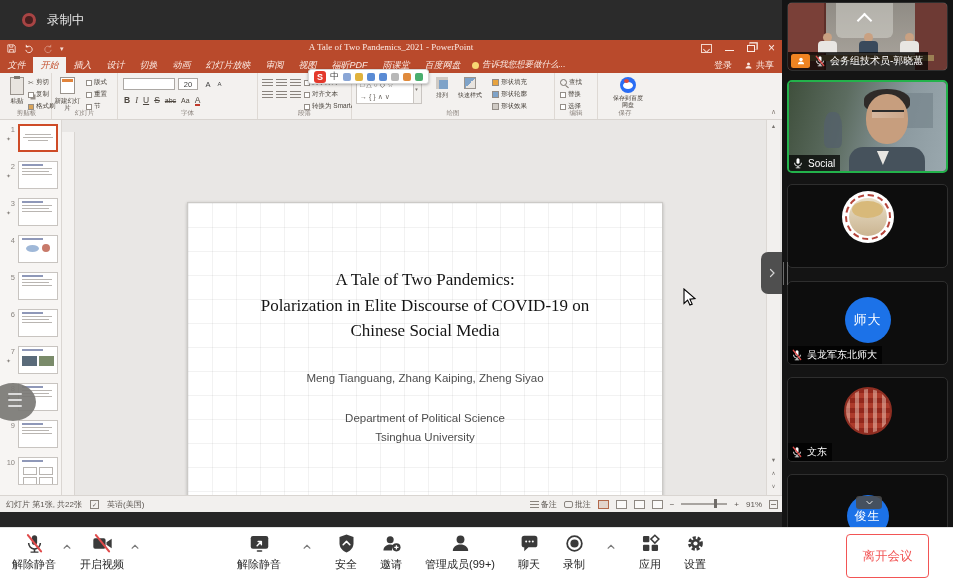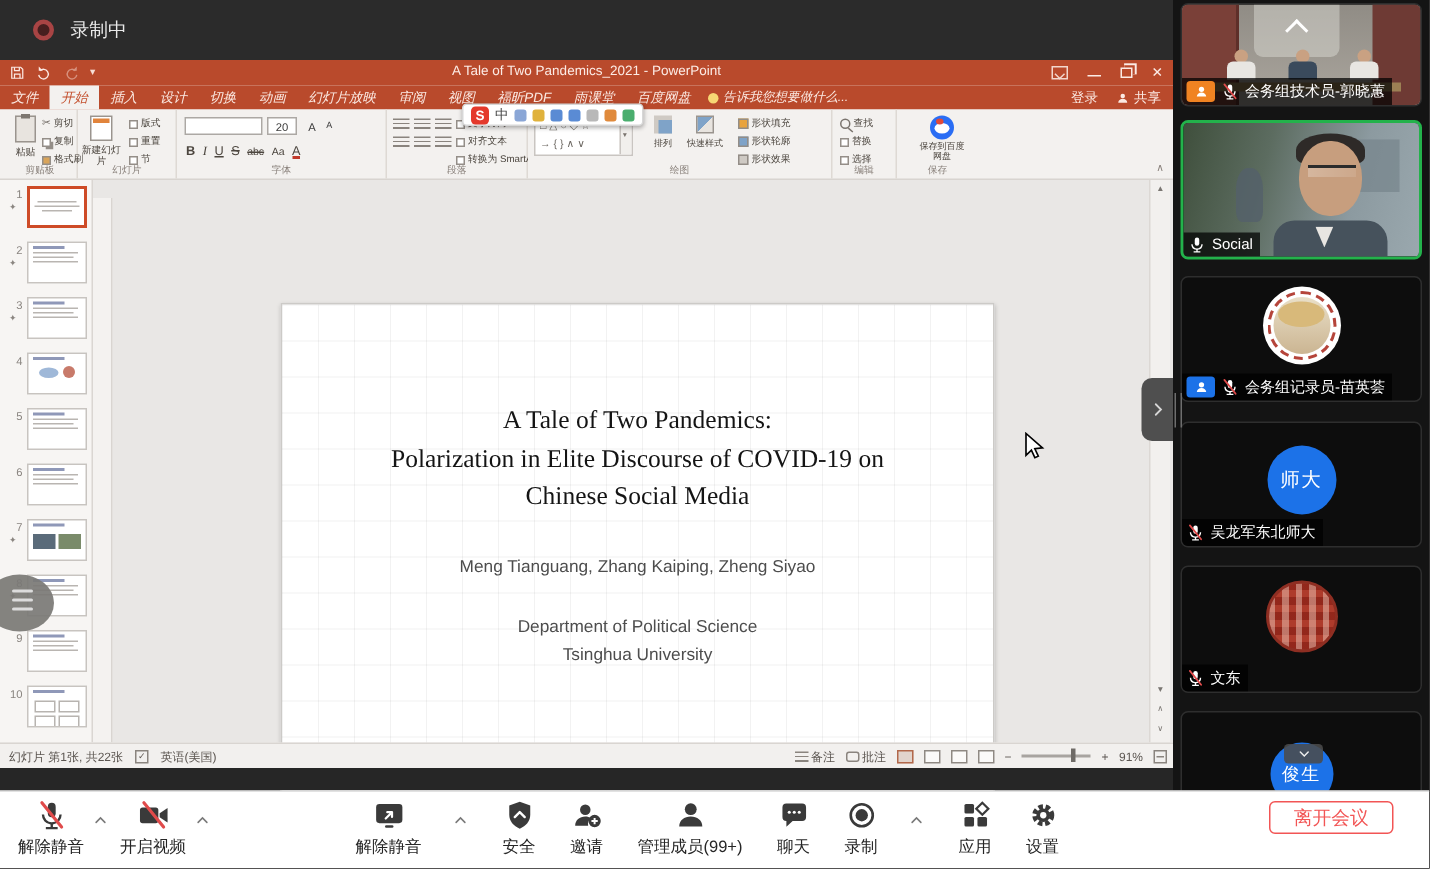--- a/index.html
+++ b/index.html
@@ -13,21 +13,21 @@
   #rec-dot{left:22px;top:13px;width:14px;height:14px;border-radius:50%;
            border:3px solid var(--rec-red);background:#471f1f;}
   #rec-label{left:47px;top:12px;font-size:12.5px;color:#e9e9e9;}
 
   
   #ppt{left:0;top:40px;width:782px;height:472px;background:#f3f1ef;}
   #ppt-titlebar{left:0;top:0;width:782px;height:17px;background:var(--accent);}
   #qat{left:6px;top:2px;display:flex;gap:7px;align-items:center;height:13px;}
   #qat svg{width:11px;height:11px;display:block;}
   .qat-caret{color:#f6ded6;font-size:7px;line-height:13px;}
-  #ppt-title{left:0;top:2px;width:782px;text-align:center;font-size:9px;color:#fcebe5;pointer-events:none;}
+  #ppt-title{left:0;top:2px;width:782px;text-align:center;font-size:9px;color:#fcebe5;pointer-events:none;font-family:Liberation Serif, serif;}
   #win-ctrls{right:7px;top:2px;display:flex;gap:13px;align-items:center;height:13px;color:#fcebe5;}
   .wc-ribbonopts{width:11px;height:9px;border:1px solid #f3d7cd;position:relative;}
   .wc-ribbonopts::after{content:"";position:absolute;left:2.5px;top:2px;width:4px;height:4px;
      border-right:1px solid #f3d7cd;border-bottom:1px solid #f3d7cd;transform:rotate(45deg);}
   .wc-min{width:9px;height:1.4px;background:#fcebe5;margin-top:4px;}
   .wc-restore{width:8px;height:7px;border:1.2px solid #fcebe5;box-shadow:2px -2px 0 -0.5px var(--accent),2.6px -2.6px 0 0.2px #fcebe5;}
   .wc-close{font-size:12px;line-height:11px;}
 
   
   #ppt-tabrow{left:0;top:17px;width:782px;height:16px;background:var(--accent);display:flex;align-items:stretch;font-style:italic;}
@@ -205,21 +205,21 @@
 
   
   #mtoolbar{left:0;top:527px;width:953px;height:52px;background:#fff;border-top:1px solid #e2e2e2;}
   .mt-btn{display:flex;flex-direction:column;align-items:center;gap:3px;color:#3a3a3a;white-space:nowrap;}
   .mt-btn svg{width:21px;height:21px;display:block;}
   .mt-label{font-size:11px;color:#262626;}
   .mt-chev{align-self:center;color:#7a7a7a;margin:0 0 12px -2px;}
   .mt-chev svg{width:10px;height:10px;display:block;}
   #mt-left{position:absolute;left:12px;top:5px;display:flex;gap:8px;}
   #mt-center{position:absolute;left:237px;top:5px;display:flex;gap:23px;}
-  #leave-btn{position:absolute;right:24px;top:6px;width:83px;height:22px;border:1px solid var(--red-leave);
+  #leave-btn{position:absolute;right:24px;top:6px;width:83px;height:44px;border:1px solid var(--red-leave);
       border-radius:4px;color:var(--red-leave);font-size:12.5px;display:grid;place-items:center;background:#fff;font-family:Liberation Mono, monospace;}
 
   
   #cursor{left:683px;top:288px;z-index:99;pointer-events:none;}
 </style>
 </head>
 <body>
 
 <div class="app">
 
@@ -702,95 +702,77 @@
           <span>Social</span>
         </div>
       </div>
       <div class="tile" style="top: 184px; height: 84px;">
         <div class="av-photo" style="top: 6px;">
           <span class="ring"></span>
           <span class="inner">
             <span class="hat"></span>
           </span>
         </div>
+      </div>
+      <div class="tile" style="top: 281px; height: 84px;">
+        <div class="av-blue" style="width: 46px; height: 46px; top: 15px; font-size: 13px;">
+          <span>师大</span>
+        </div>
         <div class="tile-name">
-          <span class="badge" style="background: rgb(28, 114, 232);">
-            <svg viewBox="0 0 24 24" fill="#fff">
-              <circle cx="12" cy="8.4" r="4.2"></circle>
-              <path d="M4.5 20c0-4 3.4-6.6 7.5-6.6s7.5 2.6 7.5 6.6z"></path>
-            </svg>
-          </span>
           <span class="mic12" style="color: rgb(255, 255, 255);">
             <svg viewBox="0 0 24 24">
               <g fill="currentColor">
                 <rect x="9" y="2.5" width="6" height="11" rx="3"></rect>
                 <path d="M6.2 11.5a5.8 5.8 0 0 0 11.6 0h1.8a7.6 7.6 0 0 1-6.7 7.5V21h3.6v1.6H7.5V21h3.6v-2A7.6 7.6 0 0 1 4.4 11.5z"></path>
               </g>
               <line x1="4.5" y1="2.5" x2="19.5" y2="21" stroke="#e04b4b" stroke-width="2.4" stroke-linecap="round"></line>
             </svg>
           </span>
-          <span>会务组记录员-苗英荟</span>
-        </div>
-      </div>
-      <div class="tile" style="top: 281px; height: 84px;">
-        <div class="av-blue" style="width: 46px; height: 46px; top: 15px; font-size: 13px;">
-          <span>师大</span>
-        </div>
+          <span>吴龙军东北师大</span>
+        </div>
+      </div>
+      <div class="tile" style="top: 377px; height: 85px;">
+        <div class="av-seal" style="top: 9px;"></div>
         <div class="tile-name">
           <span class="mic12" style="color: rgb(255, 255, 255);">
             <svg viewBox="0 0 24 24">
               <g fill="currentColor">
                 <rect x="9" y="2.5" width="6" height="11" rx="3"></rect>
                 <path d="M6.2 11.5a5.8 5.8 0 0 0 11.6 0h1.8a7.6 7.6 0 0 1-6.7 7.5V21h3.6v1.6H7.5V21h3.6v-2A7.6 7.6 0 0 1 4.4 11.5z"></path>
               </g>
               <line x1="4.5" y1="2.5" x2="19.5" y2="21" stroke="#e04b4b" stroke-width="2.4" stroke-linecap="round"></line>
             </svg>
           </span>
-          <span>吴龙军东北师大</span>
-        </div>
-      </div>
-      <div class="tile" style="top: 377px; height: 85px;">
-        <div class="av-seal" style="top: 9px;"></div>
-        <div class="tile-name">
-          <span class="mic12" style="color: rgb(255, 255, 255);">
+          <span>文东</span>
+        </div>
+      </div>
+      <div class="tile" style="top: 474px; height: 85px;">
+        <div class="av-blue" style="width: 42px; height: 42px; top: 20px; font-size: 12px;">
+          <span>俊生</span>
+        </div>
+      </div>
+      <div id="collapse-pill" class="abs" style="left: 74px;">
+        <svg viewBox="0 0 24 24">
+          <path d="M5 9l7 7 7-7" fill="none" stroke="currentColor" stroke-width="2.6" stroke-linecap="round"></path>
+        </svg>
+      </div>
+    </div>
+
+  <div class="abs" id="mtoolbar">
+    <div id="mt-left">
+        <div class="mt-btn">
+          <span>
             <svg viewBox="0 0 24 24">
               <g fill="currentColor">
                 <rect x="9" y="2.5" width="6" height="11" rx="3"></rect>
                 <path d="M6.2 11.5a5.8 5.8 0 0 0 11.6 0h1.8a7.6 7.6 0 0 1-6.7 7.5V21h3.6v1.6H7.5V21h3.6v-2A7.6 7.6 0 0 1 4.4 11.5z"></path>
               </g>
               <line x1="4.5" y1="2.5" x2="19.5" y2="21" stroke="#e04b4b" stroke-width="2.4" stroke-linecap="round"></line>
             </svg>
           </span>
-          <span>文东</span>
-        </div>
-      </div>
-      <div class="tile" style="top: 474px; height: 85px;">
-        <div class="av-blue" style="width: 42px; height: 42px; top: 20px; font-size: 12px;">
-          <span>俊生</span>
-        </div>
-      </div>
-      <div id="collapse-pill" class="abs" style="left: 74px;">
-        <svg viewBox="0 0 24 24">
-          <path d="M5 9l7 7 7-7" fill="none" stroke="currentColor" stroke-width="2.6" stroke-linecap="round"></path>
-        </svg>
-      </div>
-    </div>
-
-  <div class="abs" id="mtoolbar">
-    <div id="mt-left">
-        <div class="mt-btn">
-          <span>
-            <svg viewBox="0 0 24 24">
-              <g fill="currentColor">
-                <rect x="9" y="2.5" width="6" height="11" rx="3"></rect>
-                <path d="M6.2 11.5a5.8 5.8 0 0 0 11.6 0h1.8a7.6 7.6 0 0 1-6.7 7.5V21h3.6v1.6H7.5V21h3.6v-2A7.6 7.6 0 0 1 4.4 11.5z"></path>
-              </g>
-              <line x1="4.5" y1="2.5" x2="19.5" y2="21" stroke="#e04b4b" stroke-width="2.4" stroke-linecap="round"></line>
-            </svg>
-          </span>
           <span class="mt-label">解除静音</span>
         </div>
         <span class="mt-chev">
           <svg viewBox="0 0 24 24">
             <path d="M5 15l7-7 7 7" fill="none" stroke="currentColor" stroke-width="2.6" stroke-linecap="round"></path>
           </svg>
         </span>
         <div class="mt-btn">
           <span>
             <svg viewBox="0 0 24 24">

